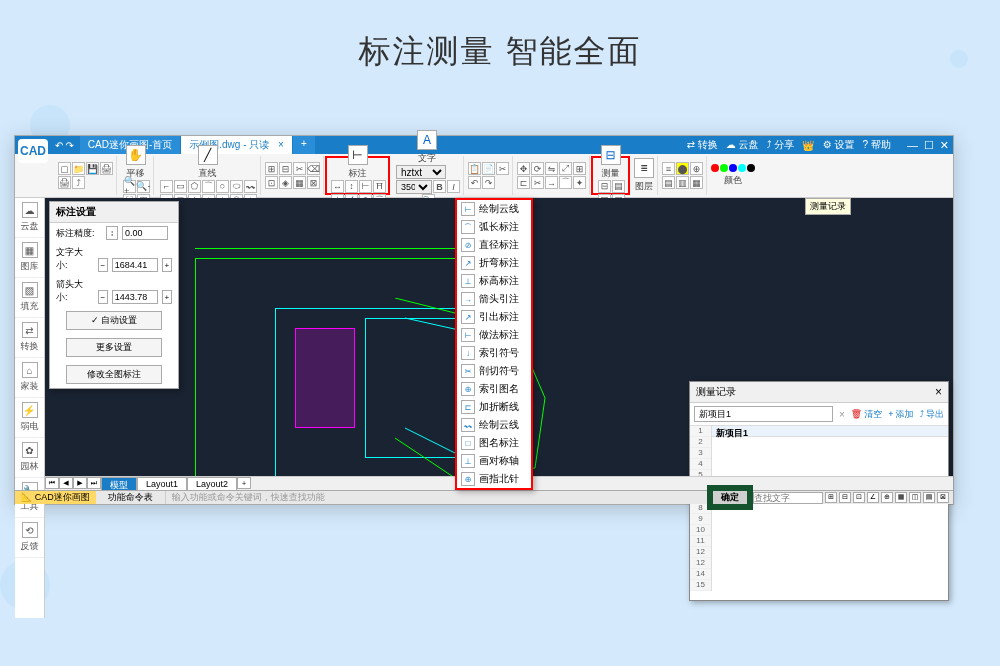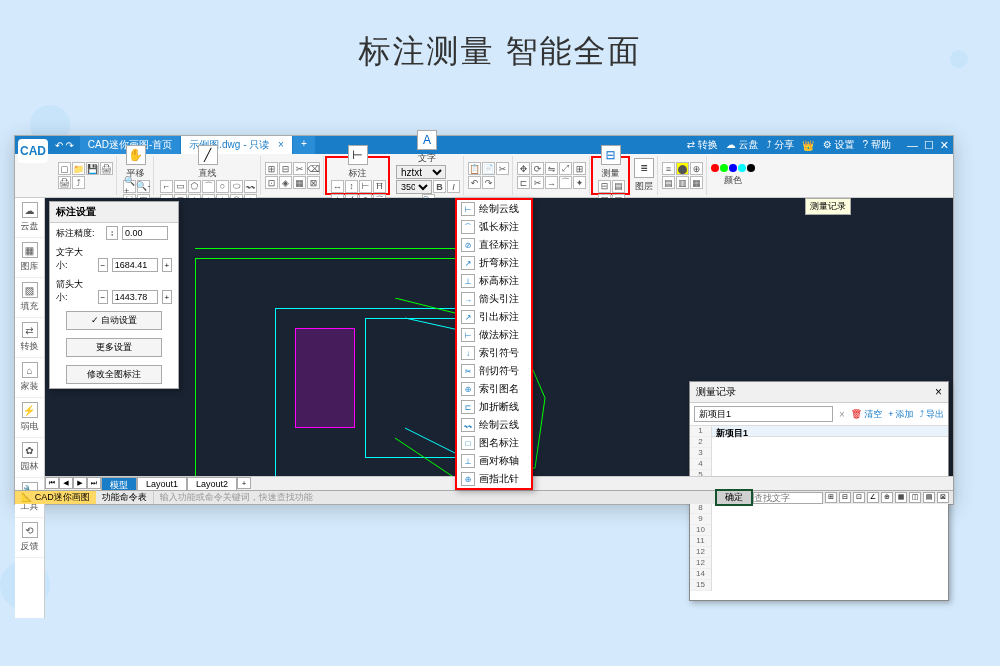--- a/index.html
+++ b/index.html
@@ -78,24 +78,24 @@
 .measure-panel .mp-header-cell { background: #eaf3fb; padding: 1px 4px; font-size: 9px; border-bottom: 1px solid #ddd; height: 11px; font-weight: bold; }
 
 
 .bottom-tabs { position: absolute; left: 30px; bottom: 14px; height: 14px; display: flex; align-items: flex-start; font-size: 9px; background: #f0f0f0; border-top: 1px solid #ccc; right: 0; }
 .bottom-tabs .nav-btn { width: 14px; height: 12px; border: 1px solid #aaa; background: #fff; cursor: pointer; display: flex; align-items: center; justify-content: center; font-size: 7px; }
 .bottom-tabs .btab { padding: 1px 8px; border: 1px solid #aaa; cursor: pointer; background: #fff; }
 .bottom-tabs .btab.active { background: #1a7dc8; color: #fff; }
 
 
 .statusbar { position: absolute; bottom: 0; left: 0; right: 0; height: 14px; background: #e8e8e8; border-top: 1px solid #aaa; display: flex; align-items: center; font-size: 9px; }
-.statusbar .sb-section { padding: 0 6px; border-right: 1px solid #ccc; cursor: pointer; }
+.statusbar .sb-section { padding: 0 12px; border-right: 1px solid #ccc; cursor: pointer; }
 .statusbar .sb-app { background: #ffd966; padding: 0 6px; }
 .statusbar .sb-input-hint { color: #999; flex: 1; padding: 0 6px; }
-.statusbar .sb-btn { padding: 0 8px; background: #d0d0d0; border: 2px solid #14532d; cursor: pointer; }
+.statusbar .sb-btn { padding: 0 8px; background: #d0d0d0; border: 6px solid #14532d; cursor: pointer; font-weight: bold; }
 .statusbar .sb-right { margin-left: auto; display: flex; gap: 2px; padding-right: 4px; }
 .statusbar .sb-icon { width: 12px; height: 11px; border: 1px solid #aaa; background: #fff; font-size: 7px; display: flex; align-items: center; justify-content: center; }
 
 
 .measure-tooltip { position: absolute; left: 790px; top: 62px; background: #ffffe0; border: 1px solid #aaa; padding: 1px 4px; font-size: 9px; z-index: 30; }
 </style>
 </head>
 <body>
 
 <div class="background-circles">

